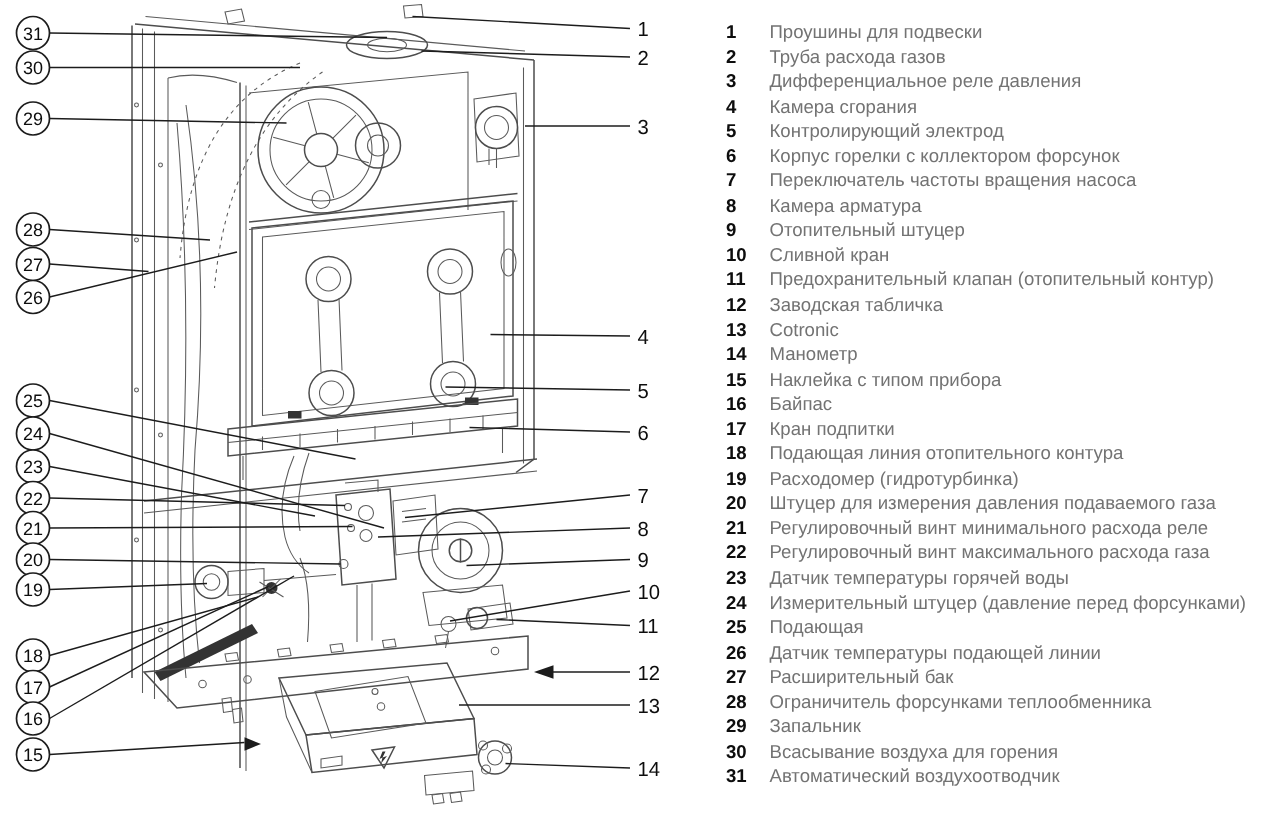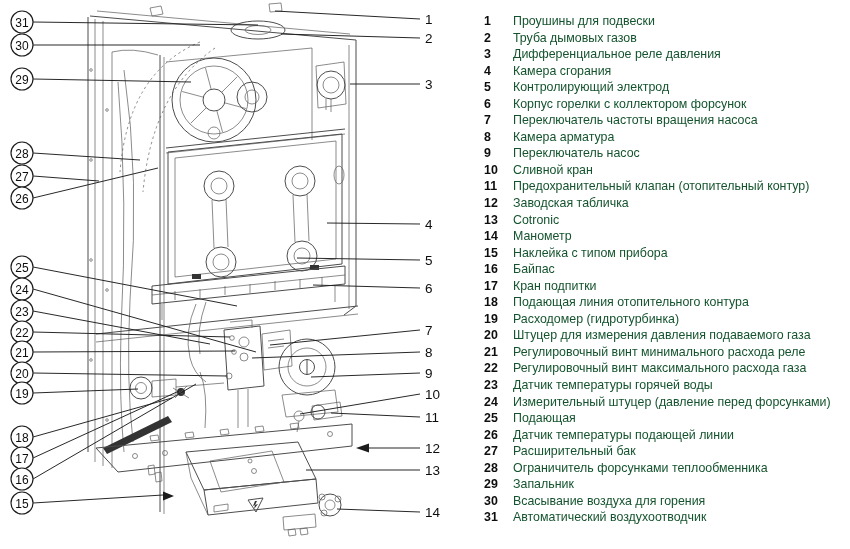--- a/index.html
+++ b/index.html
@@ -4,21 +4,21 @@
 <style>
   html,body{margin:0;padding:0;background:#ffffff;}
   body{width:850px;height:549px;position:relative;overflow:hidden;
        font-family:"Liberation Sans",sans-serif;color:#111;}
   .stage{position:absolute;inset:0;background:#fff;}
   .diagram{position:absolute;left:0;top:0;width:470px;height:549px;}
   .diagram svg{display:block;width:100%;height:100%;}
   .legend{position:absolute;left:484px;top:13px;width:362px;}
   .legend-row{display:flex;align-items:flex-start;height:16.55px;line-height:16.55px;}
   .legend-num{flex:0 0 29px;font-weight:700;font-size:12.4px;color:#0d0d0d;}
-  .legend-label{flex:1;font-size:12.4px;color:#14532d;white-space:nowrap;}
+  .legend-label{flex:1;font-size:12.4px;color:#737373;white-space:nowrap;}
   
   .ln{stroke:#4d4d4d;fill:none;stroke-width:1;}
   .lnt{stroke:#5a5a5a;fill:none;stroke-width:.7;}
   .dk{fill:#333;stroke:none;}
   .leader{stroke:#1c1c1c;stroke-width:.95;fill:none;}
   .co-circle{fill:#fff;stroke:#1c1c1c;stroke-width:1.15;}
   .co-num{font-family:"Liberation Sans",sans-serif;font-size:12px;fill:#0d0d0d;}
   .co-num-right{font-family:"Liberation Sans",sans-serif;font-size:13.5px;fill:#0d0d0d;}
   .arrow{fill:#1c1c1c;stroke:none;}
 </style>
@@ -329,21 +329,21 @@
     </svg>
   </div>
 
   <div class="legend" id="legend-list">
       <div class="legend-row">
         <span class="legend-num">1</span>
         <span class="legend-label">Проушины для подвески</span>
       </div>
       <div class="legend-row">
         <span class="legend-num">2</span>
-        <span class="legend-label">Труба дымовых газов</span>
+        <span class="legend-label">Труба расхода газов</span>
       </div>
       <div class="legend-row">
         <span class="legend-num">3</span>
         <span class="legend-label">Дифференциальное реле давления</span>
       </div>
       <div class="legend-row">
         <span class="legend-num">4</span>
         <span class="legend-label">Камера сгорания</span>
       </div>
       <div class="legend-row">
@@ -357,21 +357,21 @@
       <div class="legend-row">
         <span class="legend-num">7</span>
         <span class="legend-label">Переключатель частоты вращения насоса</span>
       </div>
       <div class="legend-row">
         <span class="legend-num">8</span>
         <span class="legend-label">Камера арматура</span>
       </div>
       <div class="legend-row">
         <span class="legend-num">9</span>
-        <span class="legend-label">Переключатель насос</span>
+        <span class="legend-label">Отопительный штуцер</span>
       </div>
       <div class="legend-row">
         <span class="legend-num">10</span>
         <span class="legend-label">Сливной кран</span>
       </div>
       <div class="legend-row">
         <span class="legend-num">11</span>
         <span class="legend-label">Предохранительный клапан (отопительный контур)</span>
       </div>
       <div class="legend-row">

